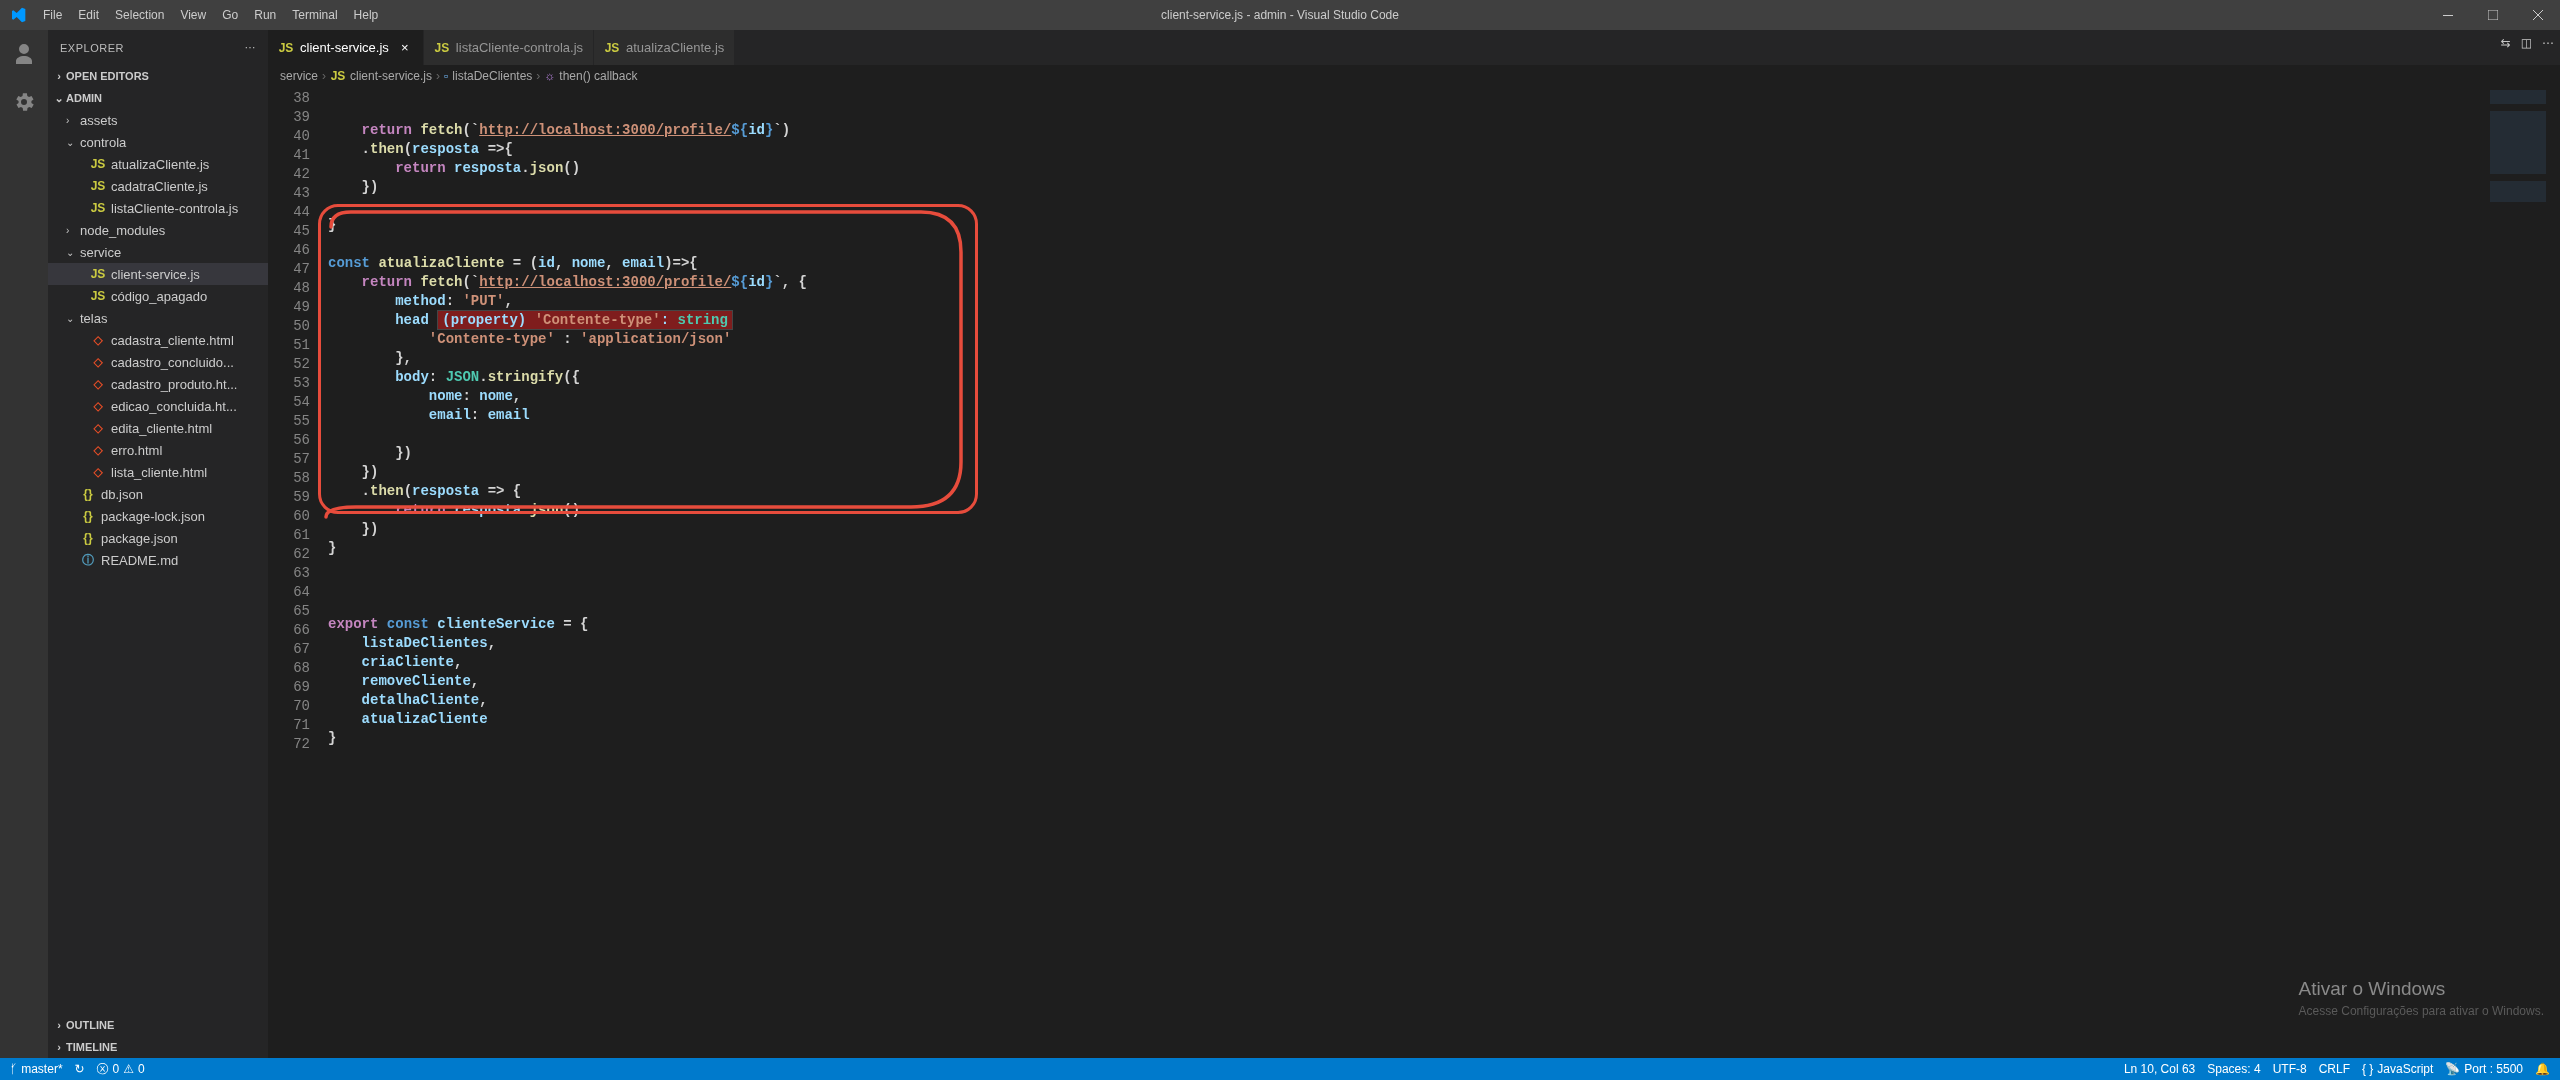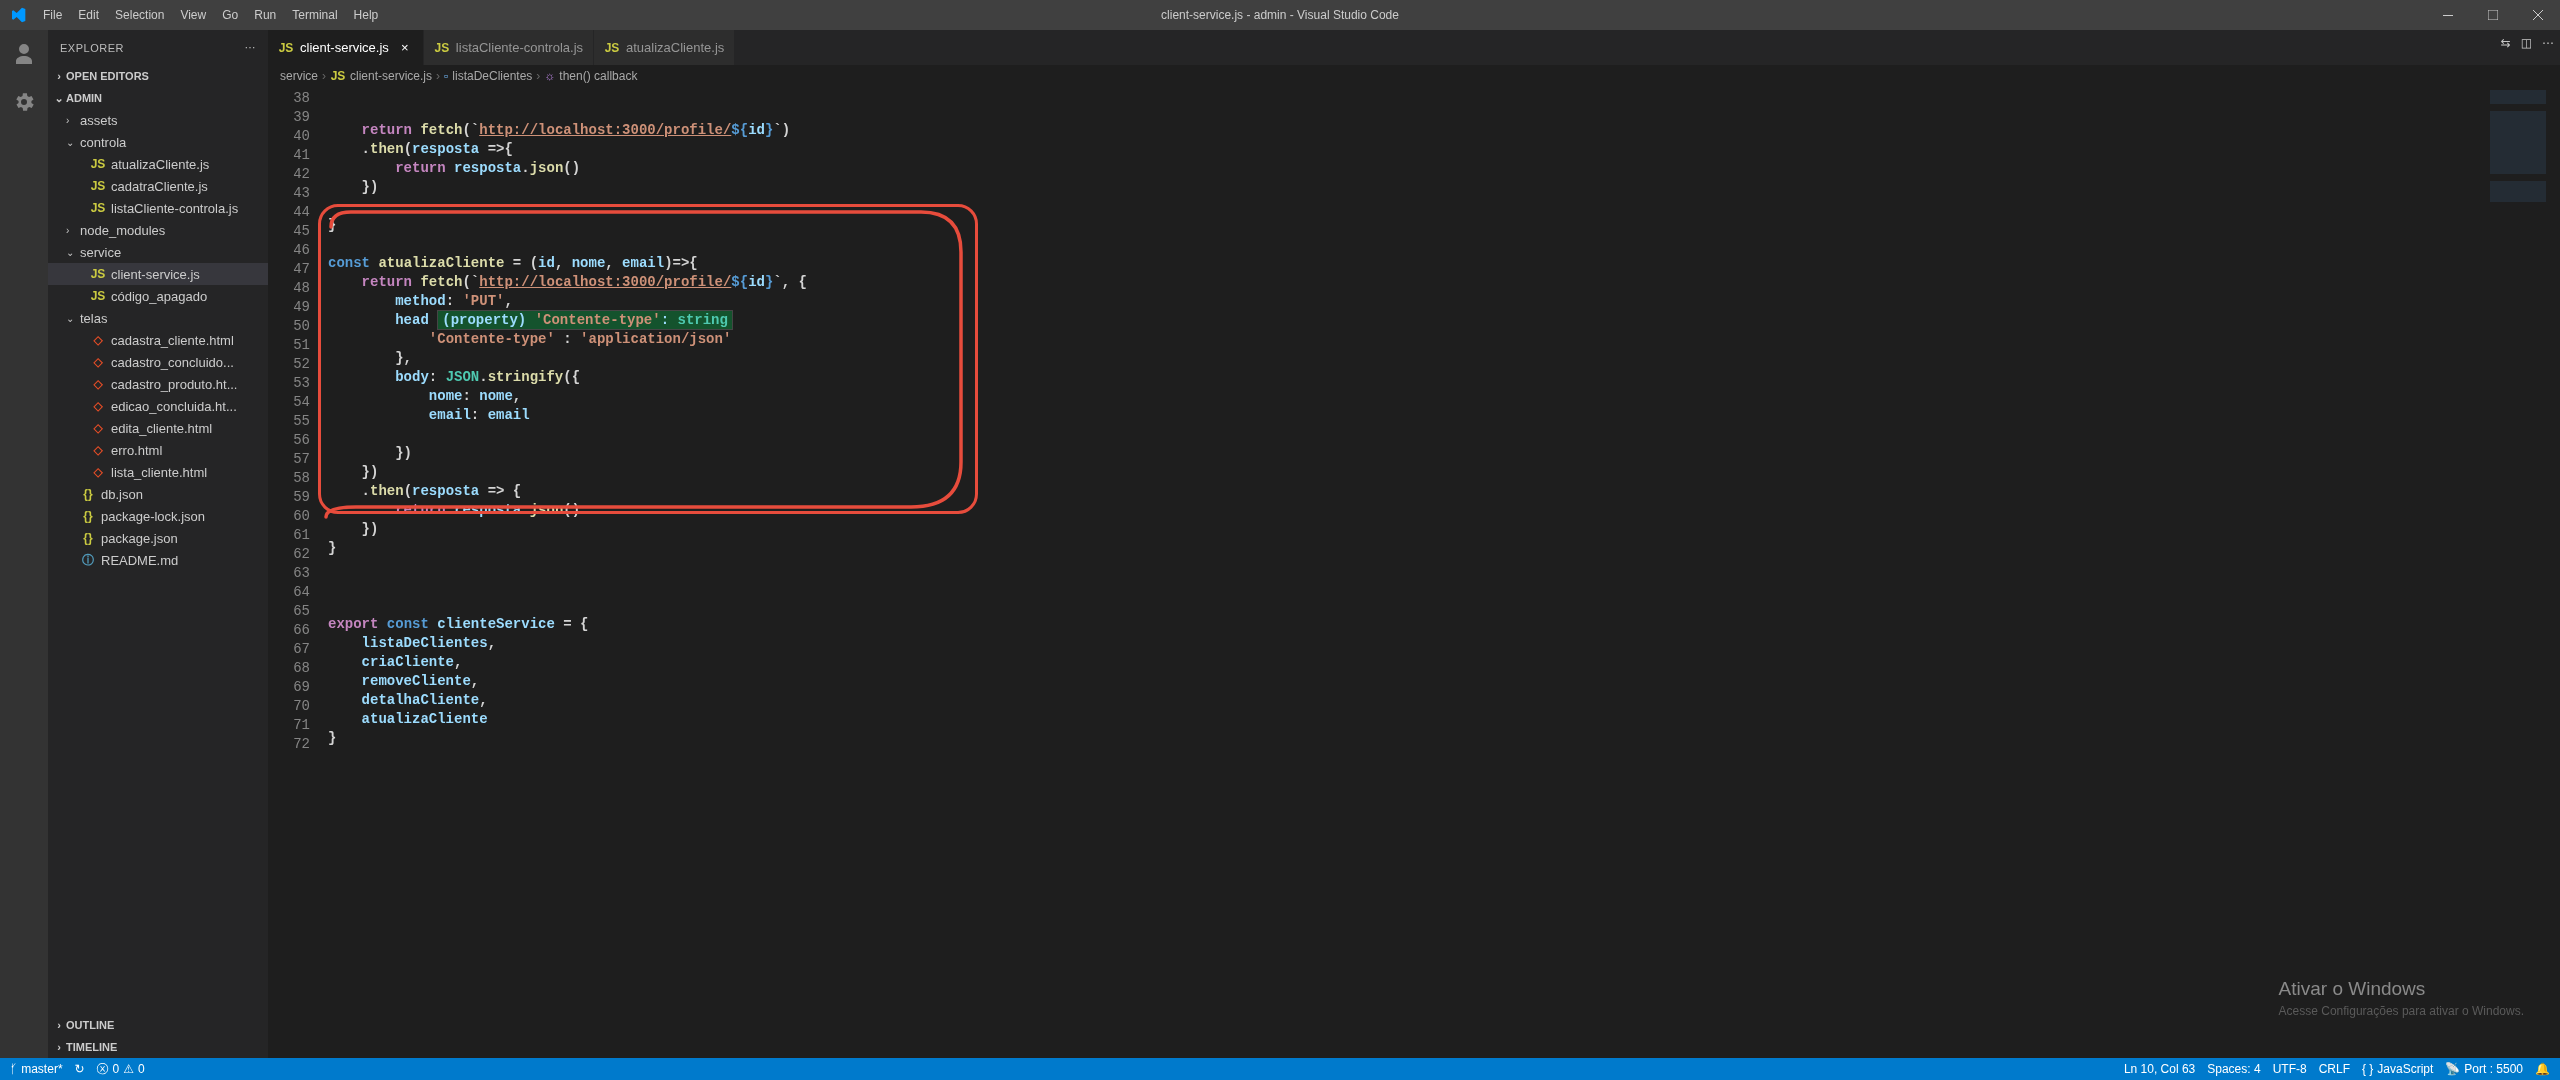--- a/index.html
+++ b/index.html
@@ -66,30 +66,30 @@
 .code .line { height: 19px; line-height: 19px; }
 .tk-kw { color: #c586c0; }
 .tk-kw2 { color: #569cd6; }
 .tk-fn { color: #dcdcaa; }
 .tk-var { color: #9cdcfe; }
 .tk-str { color: #ce9178; }
 .tk-str-url { color: #ce9178; text-decoration: underline; }
 .tk-punct { color: #d4d4d4; }
 .tk-type { color: #4ec9b0; }
 .tk-prop { color: #9cdcfe; }
-.intellisense { background: #14532d; border: 1px solid #454545; padding: 1px 4px; color: #9cdcfe; }
+.intellisense { background: #7f1d1d; border: 1px solid #454545; padding: 1px 4px; color: #9cdcfe; }
 
 
 .annotation { position: absolute; border: 3px solid #e74c3c; border-radius: 20px; pointer-events: none; }
 
 
 .minimap { position: absolute; right: 14px; top: 60px; width: 56px; height: 140px; background: linear-gradient(#2a3a4a 0%, #2a3a4a 10%, transparent 10%, transparent 15%, #2a3a4a 15%, #2a3a4a 60%, transparent 60%, transparent 65%, #2a3a4a 65%, #2a3a4a 80%, transparent 80%); opacity: 0.5; }
 
 
-.watermark { position: absolute; right: 36px; bottom: 40px; color: #5a5a5a; text-align: left; }
+.watermark { position: absolute; right: 16px; bottom: 40px; color: #5a5a5a; text-align: left; }
 .watermark .wm-title { font-size: 19px; color: #8a8a8a; }
 .watermark .wm-sub { font-size: 12px; margin-top: 4px; }
 
 
 .statusbar { height: 22px; background: #007acc; display: flex; align-items: center; justify-content: space-between; color: #ffffff; font-size: 12px; padding: 0 10px; position: absolute; bottom: 0; left: 0; right: 0; }
 .statusbar .sb-left, .statusbar .sb-right { display: flex; align-items: center; gap: 12px; }
 .statusbar .sb-item { display: flex; align-items: center; gap: 4px; cursor: pointer; }
 </style>
 </head>
 <body>

